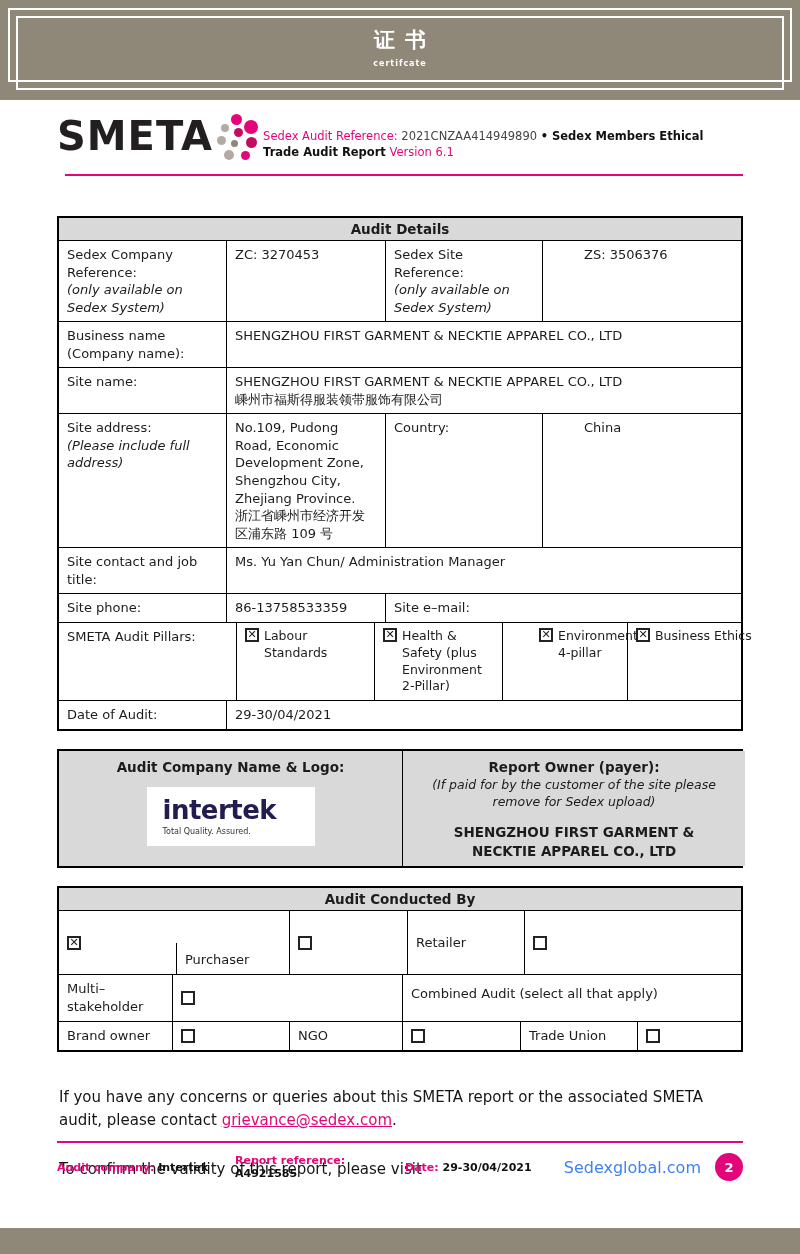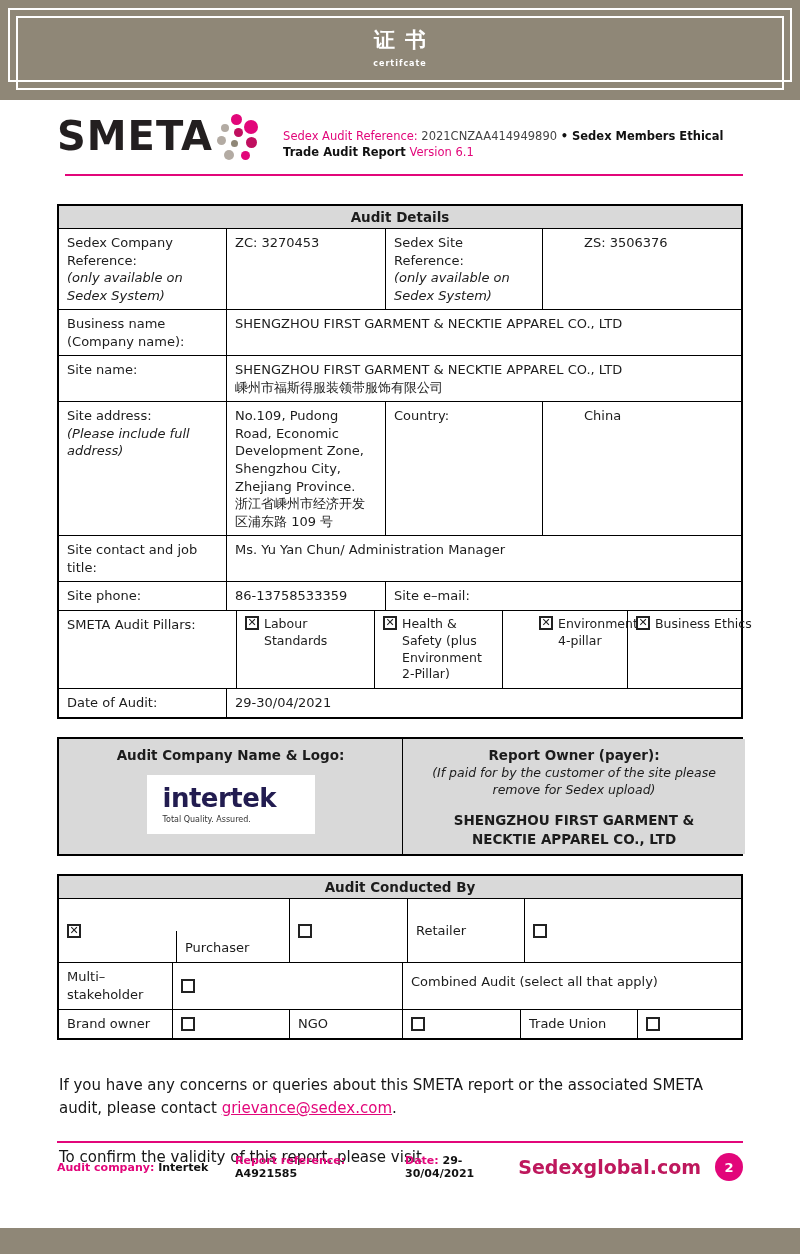--- a/index.html
+++ b/index.html
@@ -11,21 +11,21 @@
   }
   
   .banner { position:relative; height:100px; background:#8f8777; }
   .frame1 { position:absolute; left:8px; right:8px; top:8px; bottom:18px; border:2px solid #fff; }
   .frame2 { position:absolute; left:16px; right:16px; top:16px; bottom:10px; border:2px solid #fff; }
   .banner-text { position:absolute; left:0; right:0; top:26px; text-align:center; color:#fff; }
   .banner-title { font-size:21px; font-weight:bold; letter-spacing:10px; text-indent:10px; }
   .banner-sub { font-size:8px; font-weight:bold; letter-spacing:1px; margin-top:5px; }
   
   .content { padding:0 57px; }
-  .header-row { display:flex; align-items:flex-end; gap:24px; margin-top:14px; }
+  .header-row { display:flex; align-items:flex-end; gap:4px; margin-top:14px; }
   .smeta-wrap { display:flex; align-items:flex-start; }
   .smeta-text { font-size:40px; font-weight:bold; color:#231f20; letter-spacing:1px; line-height:1.1; }
   .dots { position:relative; width:46px; height:54px; }
   .dot { position:absolute; border-radius:50%; }
   .ref-line { font-size:11.5px; padding-bottom:8px; line-height:1.4; }
   .pink { color:#e2067a; }
   .ref-val { color:#444; }
   .ref-title { color:#111; font-weight:bold; }
   .pink-rule { border:none; border-top:2px solid #e2067a; margin:6px 0 0 8px; }
   
@@ -34,21 +34,21 @@
   .tr + .tr { border-top:1.5px solid #000; }
   .td { padding:5px 8px; font-size:13px; line-height:1.35; }
   .td + .td { border-left:1.5px solid #000; }
   .thead { background:#d9d9d9; font-weight:bold; justify-content:center; align-items:center; font-size:13.5px; min-height:22px; padding:2px; }
   .note { font-style:italic; }
   .w1{width:167px;flex:none;} .w2{width:159px;flex:none;} .w3{width:157px;flex:none;} .w4{width:203px;flex:none;padding-left:41px;}
   .wspan{width:519px;flex:none;}
   .p1{width:128px;flex:none;} .p2{width:118px;flex:none;} .p3{width:115px;flex:none;padding-left:36px;} .p4{width:158px;flex:none;}
   .h74{min-height:74px;} .h40{min-height:40px;} .h44{min-height:44px;} .h124{min-height:124px;}
   .h42{min-height:42px;} .h22{min-height:22px;} .h76{min-height:76px;gap:10px;} .h24{min-height:24px;}
-  .mt36 { margin-top:28px; }
+  .mt36 { margin-top:40px; }
   .cb { width:14px; height:14px; border:2px solid #222; flex:none; display:inline-flex;
         align-items:center; justify-content:center; font-size:11px; line-height:1; background:#fff; }
   .cb.checked::after { content:"✕"; }
   .pillar { display:flex; gap:5px; align-items:flex-start; font-size:12.5px; }
   
   .company-tbl { margin-top:18px; }
   .half { width:343px; flex:none; background:#d9d9d9; min-height:106px; padding:6px 10px; }
   .half + .half { border-left:1.5px solid #000; }
   .cell-title { font-weight:bold; text-align:center; font-size:13.5px; margin-top:2px; }
   .logo-box { background:#fff; width:168px; margin:12px auto 0 auto; padding:10px 16px; }
@@ -66,21 +66,21 @@
   
   .para { margin:34px 0 0 2px; font-size:15px; line-height:1.55; color:#161616; width:662px; }
   .para a { color:#e2067a; text-decoration:underline; }
   .validity { margin-top:26px; }
   
   .footer { position:absolute; left:57px; right:57px; top:1141px; }
   .footer-rule { border:none; border-top:2px solid #e2067a; }
   .footer-row { display:flex; align-items:center; margin-top:10px; font-size:11px; font-weight:bold; }
   .f1 { width:178px; } .f2 { width:170px; } .f3 { flex:1; }
   .fv { color:#111; }
-  .sedex-site { color:#be185d; font-size:19px; font-weight:bold; }
+  .sedex-site { color:#3b82f6; font-size:16px; font-weight:normal; }
   .page-circle { width:28px; height:28px; border-radius:50%; background:#e2067a; color:#fff;
                  display:flex; align-items:center; justify-content:center; font-size:13px;
                  font-weight:bold; margin-left:14px; }
   
   .bottom-band { position:absolute; left:0; right:0; bottom:0; height:26px; background:#8f8777; }
 </style>
 </head>
 <body>
 
 <div class="banner">

